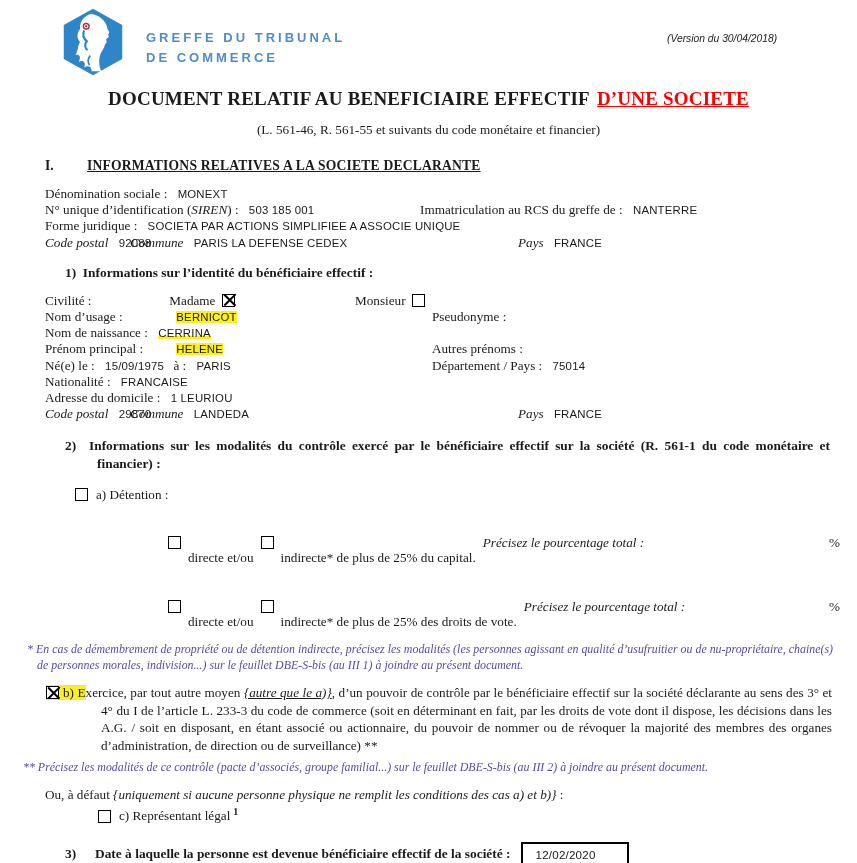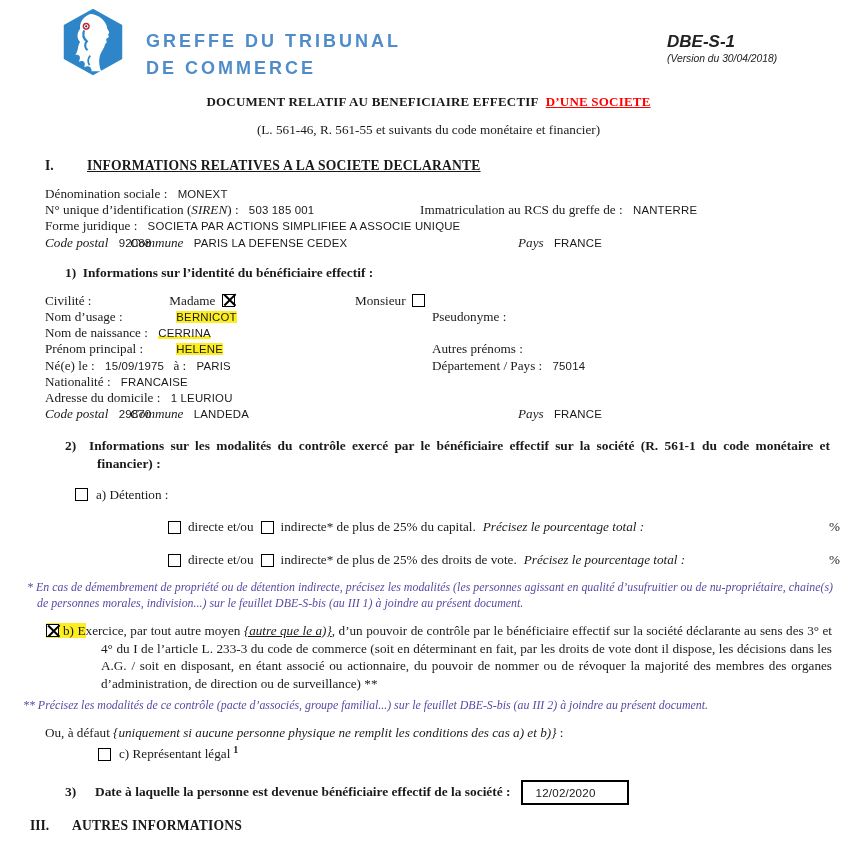--- a/index.html
+++ b/index.html
@@ -13,27 +13,27 @@
   *{margin:0;padding:0;box-sizing:border-box;}
   body{background:#fff;}
   .page{
     width:857px;height:863px;background:#fff;position:relative;overflow:hidden;
     font-family:"Liberation Serif",serif;color:var(--ink);font-size:13.2px;
   }
   
   .top{display:flex;align-items:flex-start;padding:8px 40px 0 52px;}
   .logo-wrap{display:flex;align-items:flex-start;}
   .logo-text{margin-left:12px;padding-top:20px;font-family:"Liberation Sans",sans-serif;
-    color:var(--logo-text-blue);font-size:18px;font-weight:600;letter-spacing:3px;line-height:1.5;}
+    color:var(--logo-text-blue);font-size:13px;font-weight:600;letter-spacing:3px;line-height:1.5;}
   .form-id{margin-left:auto;padding-top:24px;font-family:"Liberation Sans",sans-serif;text-align:left;width:150px;}
   .form-code{font-weight:bold;font-style:italic;font-size:17px;color:#222;}
   .form-version{font-style:italic;font-size:10.3px;color:#222;margin-top:1px;}
   
   .title-block{text-align:center;margin-top:12px;}
-  .main-title{font-size:13px;font-weight:bold;letter-spacing:.2px;}
+  .main-title{font-size:19px;font-weight:bold;letter-spacing:.2px;}
   .main-title .red{color:var(--accent-red);text-decoration:underline;margin-left:7px;}
   .subtitle{font-size:13.2px;margin-top:12px;}
   
   .sec{display:flex;font-weight:bold;font-size:13.6px;}
   .sec .num{width:42px;flex:0 0 auto;}
   .sec .t{text-decoration:underline;letter-spacing:.2px;}
   .sec .t.nounder{text-decoration:none;}
   .sec1-h{margin:20px 0 0 45px;}
   .sec2-h{margin:10px 0 0 40px;}
   .sec3-h{margin:13px 0 0 30px;}
@@ -58,21 +58,21 @@
   
   .sub-h{margin-left:65px;font-weight:bold;font-size:13.4px;}
   .sub1-h{margin-top:14px;}
   .sub2-h{margin-top:15px;width:765px;padding-left:32px;text-indent:-32px;text-align:justify;line-height:17.5px;}
   .sub2-h .n{display:inline-block;width:24px;text-indent:0;}
   
   .a-row{margin:15px 0 0 75px;}
   .a-row .cb{margin-right:8px;}
   .pct-row{margin-left:168px;display:flex;align-items:center;width:672px;white-space:nowrap;}
   .pct-row .cb{margin-right:7px;flex:0 0 auto;}
-  .pct-row .sp{margin-right:7px;}
+  .pct-row .sp{margin-right:7px;margin-top:31px;}
   .pct-row .it{font-style:italic;}
   .pct-row .pct{margin-left:auto;}
   .pct1{margin-top:16px;} .pct2{margin-top:17px;}
   
   .footnote{color:var(--footnote-purple);font-style:italic;font-size:11.9px;line-height:15.5px;text-align:justify;}
   .fn1{margin:12px 0 0 27px;width:806px;padding-left:10px;text-indent:-10px;}
   .fn2{margin:5px 0 0 23px;width:800px;padding-left:50px;text-indent:-50px;}
   
   .b-par{margin:11px 0 0 46px;width:786px;padding-left:55px;text-indent:-55px;
          text-align:justify;line-height:17.6px;font-size:13.2px;}
@@ -105,21 +105,20 @@
         <circle cx="40" cy="27" r="5.2" fill="#c9252c"></circle>
         <circle cx="40" cy="27" r="3.1" fill="#ffffff"></circle>
         <circle cx="40" cy="27" r="1.7" fill="#27408b"></circle>
       </svg>
       <div class="logo-text">
         <div>GREFFE DU TRIBUNAL</div>
         <div>DE COMMERCE</div>
       </div>
     </div>
     <div class="form-id">
-      <div class="form-code">DBE-S-1</div>
       <div class="form-version">(Version du 30/04/2018)</div>
     </div>
   </div>
 
   <div class="title-block">
     <div class="main-title"><span>DOCUMENT RELATIF AU BENEFICIAIRE EFFECTIF</span><span class="red">D’UNE SOCIETE</span></div>
     <div class="subtitle">(L. 561-46, R. 561-55 et suivants du code monétaire et financier)</div>
   </div>
 
   <div class="sec sec1-h">

